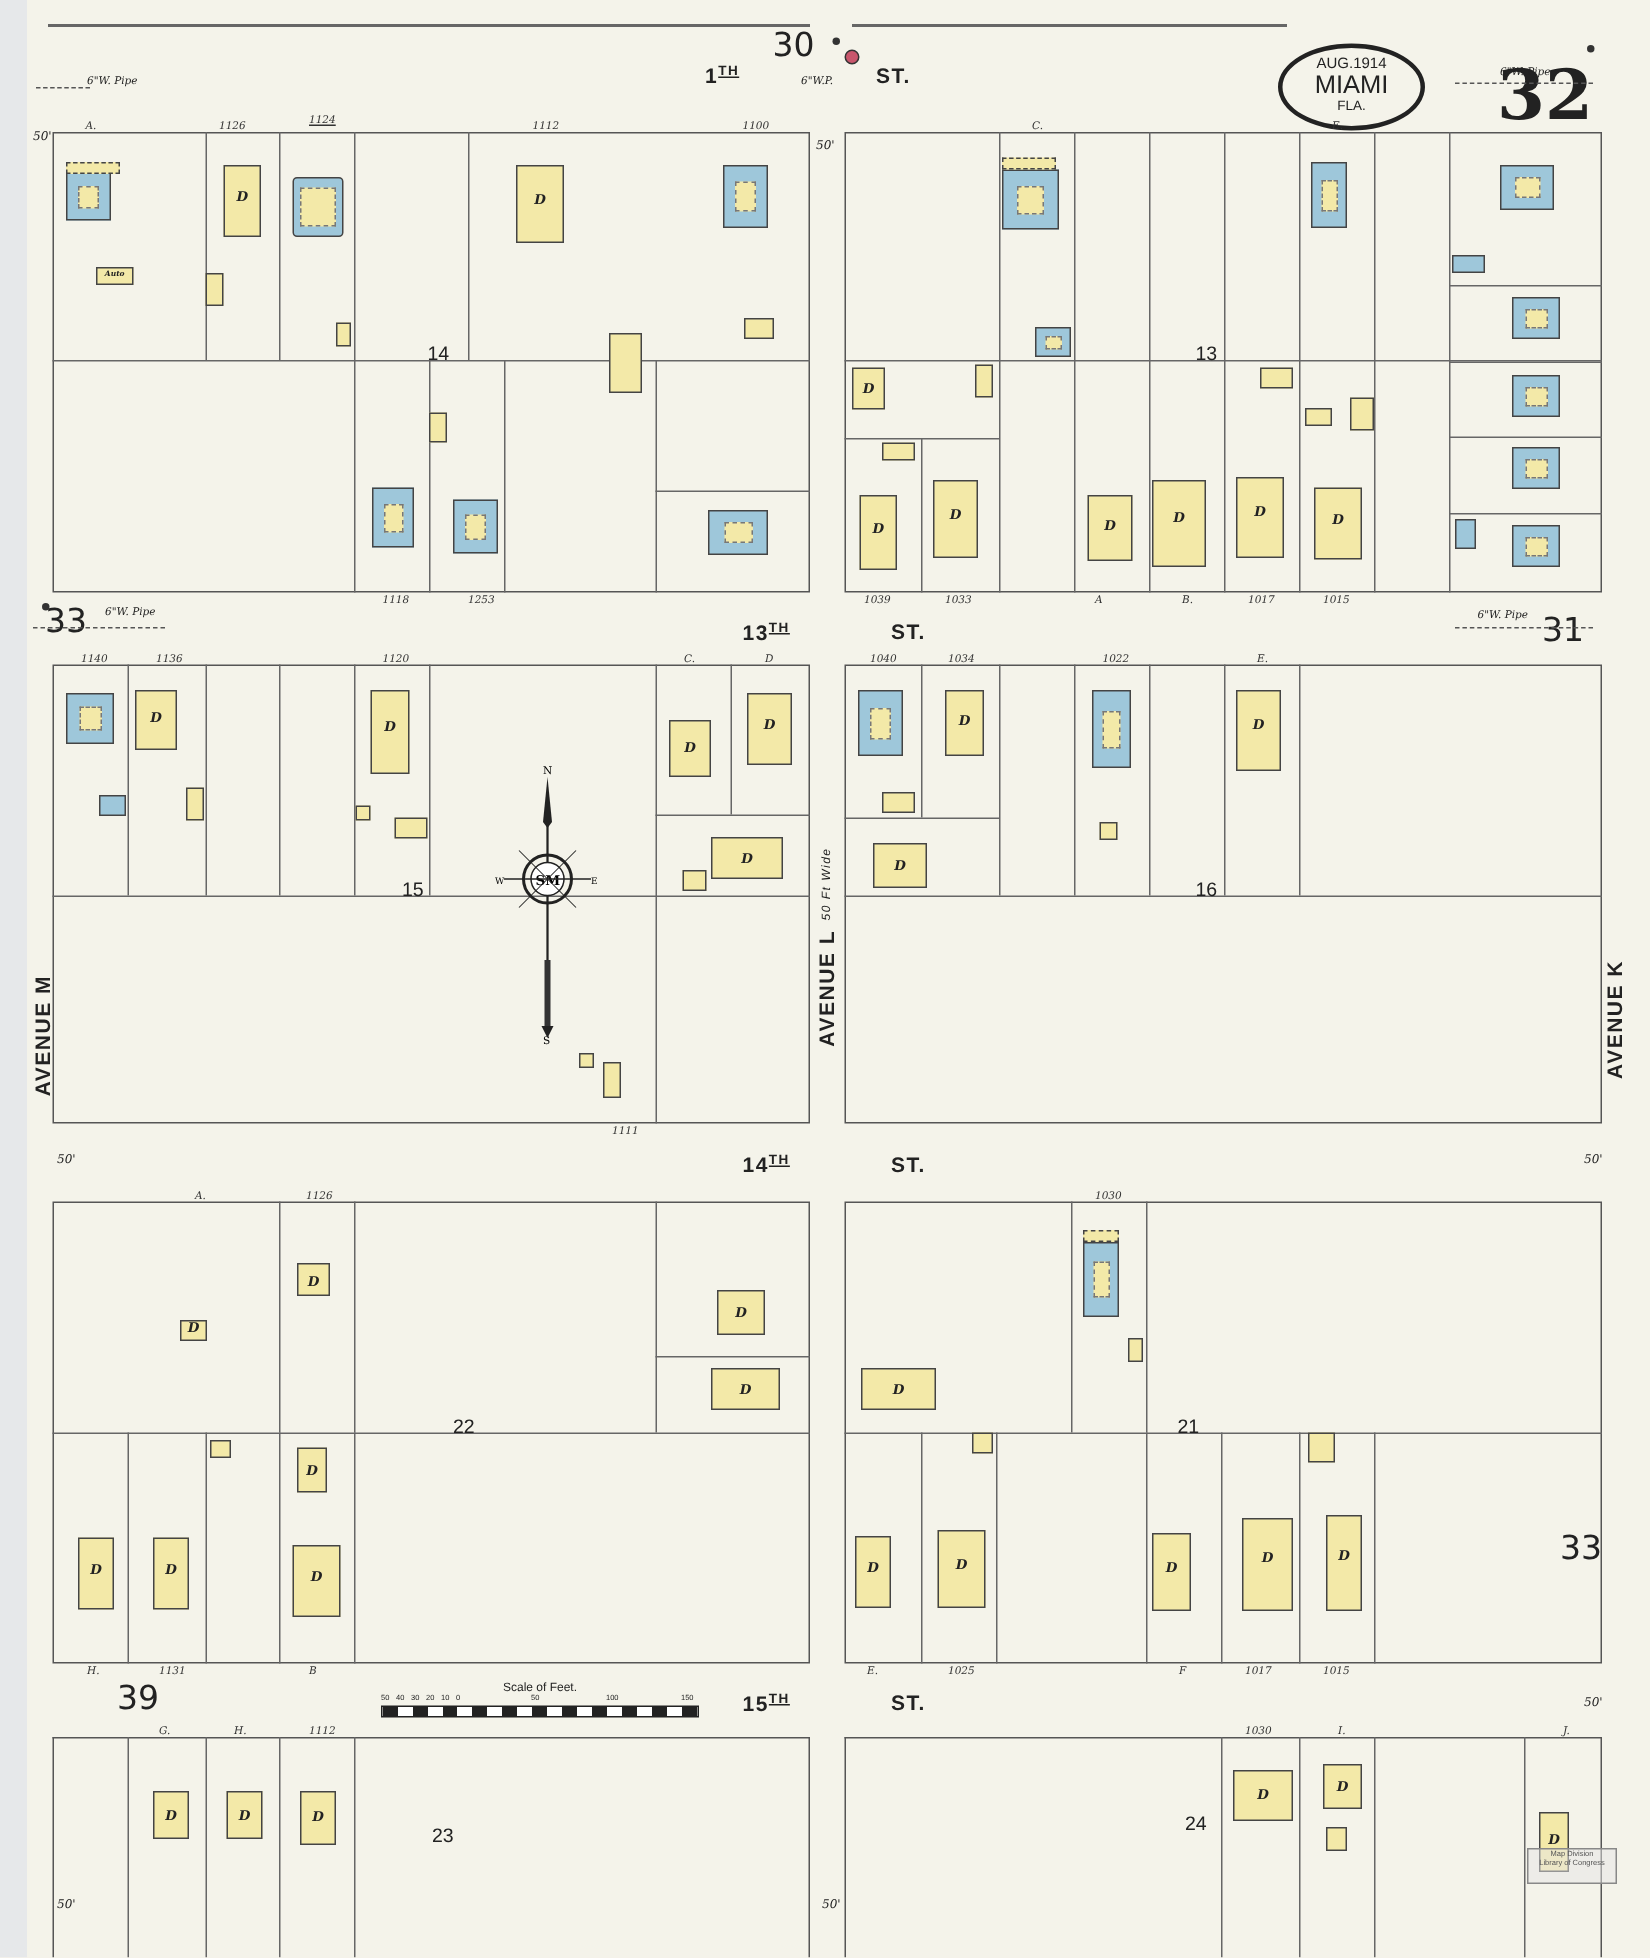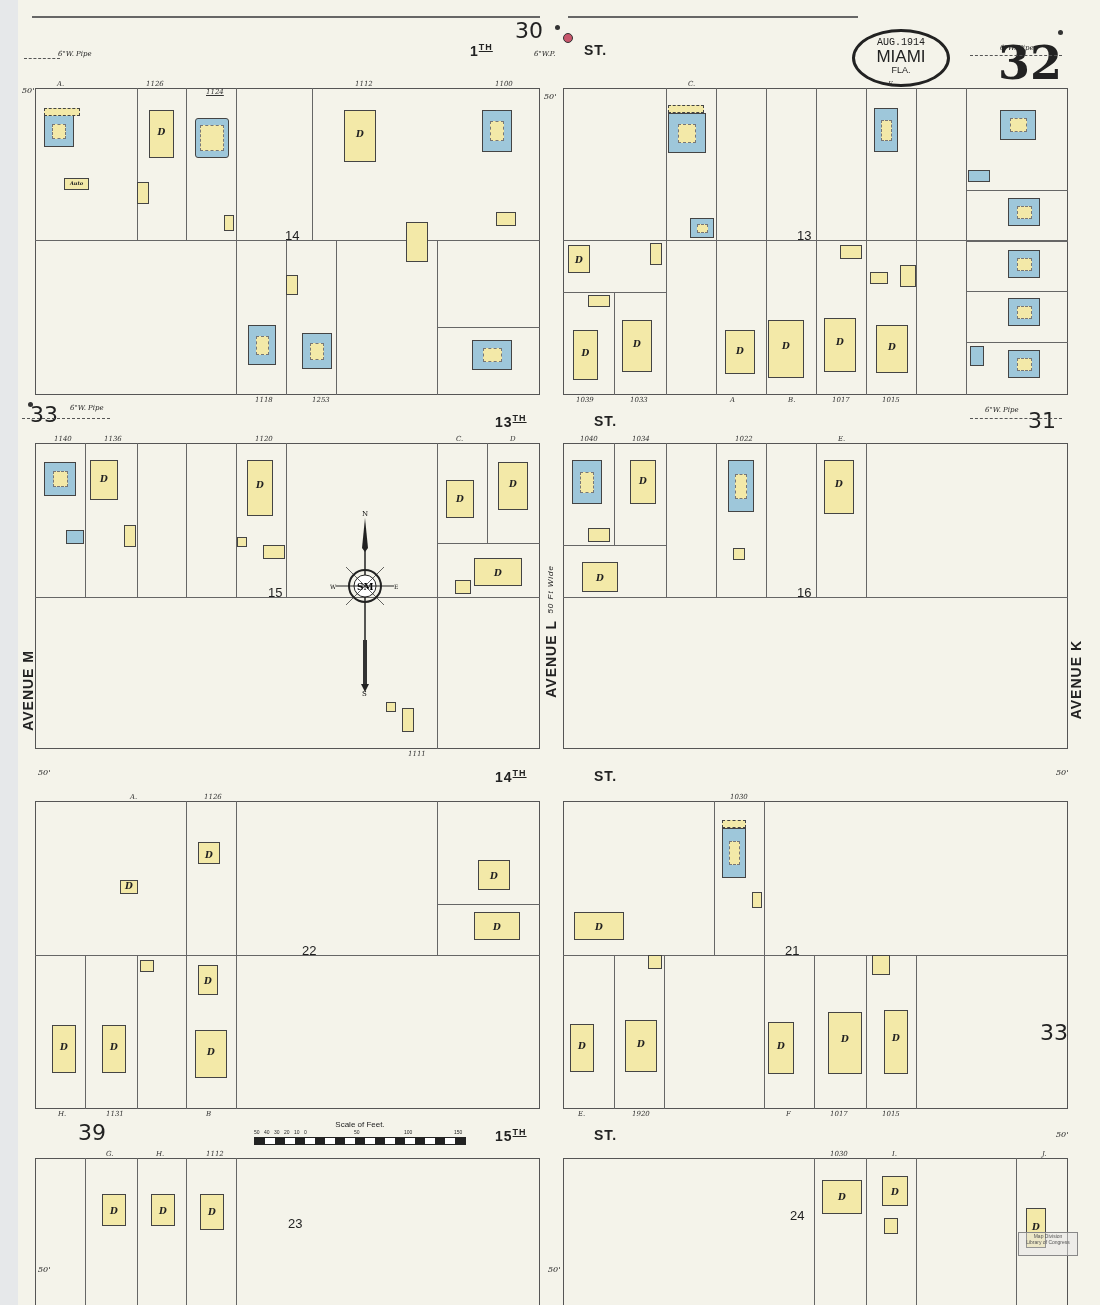--- a/index.html
+++ b/index.html
@@ -15,21 +15,21 @@
   .bldg.porch{border-style:dashed;}
   .street{position:absolute;font-size:14px;font-weight:bold;letter-spacing:1px;}
   .street sup{font-size:9px;text-decoration:underline;}
   .ave{position:absolute;font-size:14px;font-weight:bold;writing-mode:vertical-rl;transform:rotate(180deg);letter-spacing:1px;}
   .blocknum{position:absolute;font-size:13px;}
   .sheetref{position:absolute;font-size:22px;font-family:"DejaVu Sans",sans-serif;}
   .addr{position:absolute;font-size:7px;font-style:italic;font-family:"DejaVu Serif",serif;color:#333;}
   .pipe{position:absolute;border-top:1.5px dashed #555;height:0;}
   .pipe-lbl{position:absolute;font-size:7px;font-style:italic;font-family:"DejaVu Serif",serif;}
   .title-oval{position:absolute;left:852px;top:29px;width:98px;height:58px;border:3px solid #222;border-radius:50%;box-sizing:border-box;text-align:center;}
-  .title-oval .d{font-size:10px;margin-top:5px;font-family:Liberation Mono, monospace;}
+  .title-oval .d{font-size:10px;margin-top:5px;}
   .title-oval .c{font-size:17px;line-height:17px;}
   .title-oval .s{font-size:9px;}
   .page-num{position:absolute;left:998px;top:40px;font-family:"DejaVu Serif",serif;font-size:46px;font-weight:bold;line-height:46px;}
   .compass{position:absolute;left:330px;top:508px;width:70px;height:190px;}
   .scale{position:absolute;left:254px;top:1120px;width:212px;}
   .scale .t{font-size:8px;text-align:center;}
   .scale .ticks{font-size:5px;position:relative;height:8px;}
   .scale .bar{height:6px;border:1px solid #222;background:repeating-linear-gradient(90deg,#222 0 10px,#fff 10px 20px);}
   .stamp{position:absolute;left:1018px;top:1232px;width:58px;height:22px;border:1px solid #888;font-size:5px;text-align:center;color:#555;background:rgba(230,230,230,.5);}
   .hydrant{position:absolute;width:8px;height:8px;border-radius:50%;background:#c8566c;border:1.5px solid #333;}
@@ -104,21 +104,21 @@
 <div class="lotline" style="left:186px;top:88px;width:1px;height:152px;"></div>
 <div class="lotline" style="left:236px;top:88px;width:1px;height:307px;"></div>
 <div class="lotline" style="left:312px;top:88px;width:1px;height:152px;"></div>
 <div class="lotline" style="left:286px;top:240px;width:1px;height:155px;"></div>
 <div class="lotline" style="left:336px;top:240px;width:1px;height:155px;"></div>
 <div class="lotline" style="left:437px;top:240px;width:1px;height:155px;"></div>
 <div class="lotline" style="left:437px;top:327px;width:103px;height:1px;"></div>
 <div class="blocknum" style="left:285px;top:228px;">14</div>
 <div class="addr" style="left:57px;top:80px;">A.</div>
 <div class="addr" style="left:146px;top:80px;">1126</div>
-<div class="addr" style="left:206px;top:88px;text-decoration:underline;">1124</div>
+<div class="addr" style="left:206px;top:76px;text-decoration:underline;">1124</div>
 <div class="addr" style="left:355px;top:80px;">1112</div>
 <div class="addr" style="left:495px;top:80px;">1100</div>
 <div class="addr" style="left:255px;top:396px;">1118</div>
 <div class="addr" style="left:312px;top:396px;">1253</div>
 
 <div class="bldg brick" style="left:44px;top:115px;width:30px;height:32px;">
     <div class="core"></div>
   </div>
 <div class="bldg porch" style="left:44px;top:108px;width:36px;height:8px;"></div>
 <div class="bldg" style="left:64px;top:178px;width:25px;height:12px;">
@@ -375,21 +375,21 @@
 <div class="lotline" style="left:764px;top:801px;width:1px;height:154px;"></div>
 <div class="lotline" style="left:614px;top:955px;width:1px;height:154px;"></div>
 <div class="lotline" style="left:664px;top:955px;width:1px;height:154px;"></div>
 <div class="lotline" style="left:764px;top:955px;width:1px;height:154px;"></div>
 <div class="lotline" style="left:814px;top:955px;width:1px;height:154px;"></div>
 <div class="lotline" style="left:866px;top:955px;width:1px;height:154px;"></div>
 <div class="lotline" style="left:916px;top:955px;width:1px;height:154px;"></div>
 <div class="blocknum" style="left:785px;top:943px;">21</div>
 <div class="addr" style="left:730px;top:793px;">1030</div>
 <div class="addr" style="left:578px;top:1110px;">E.</div>
-<div class="addr" style="left:632px;top:1110px;">1920</div>
+<div class="addr" style="left:632px;top:1110px;">1025</div>
 <div class="addr" style="left:786px;top:1110px;">F</div>
 <div class="addr" style="left:830px;top:1110px;">1017</div>
 <div class="addr" style="left:882px;top:1110px;">1015</div>
 <div class="bldg brick" style="left:722px;top:828px;width:24px;height:50px;">
     <div class="core"></div>
   </div>
 <div class="bldg porch" style="left:722px;top:820px;width:24px;height:8px;"></div>
 <div class="bldg" style="left:752px;top:892px;width:10px;height:16px;"></div>
 <div class="bldg" style="left:574px;top:912px;width:50px;height:28px;">
     <div class="lbl">D</div>

